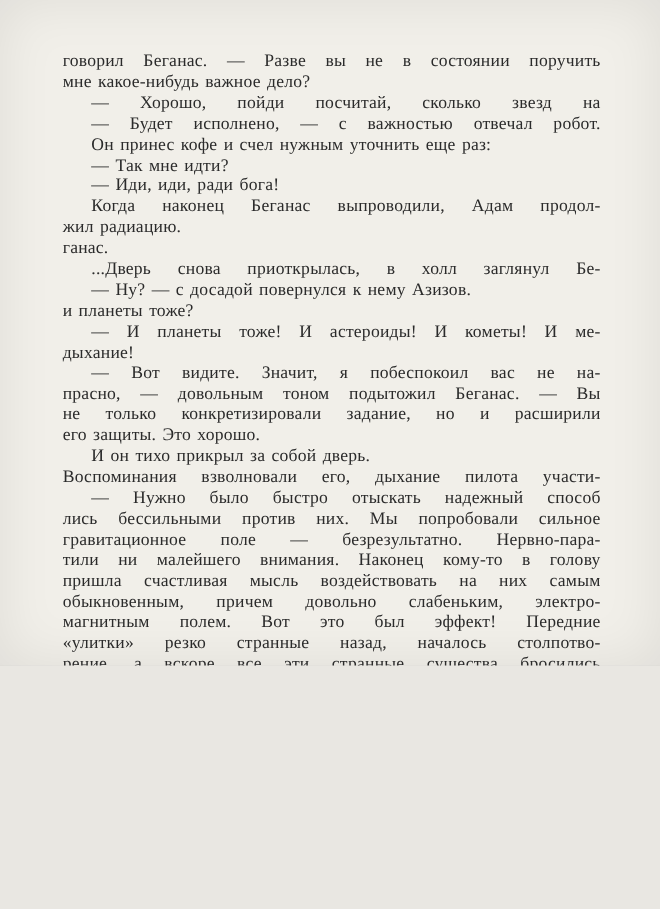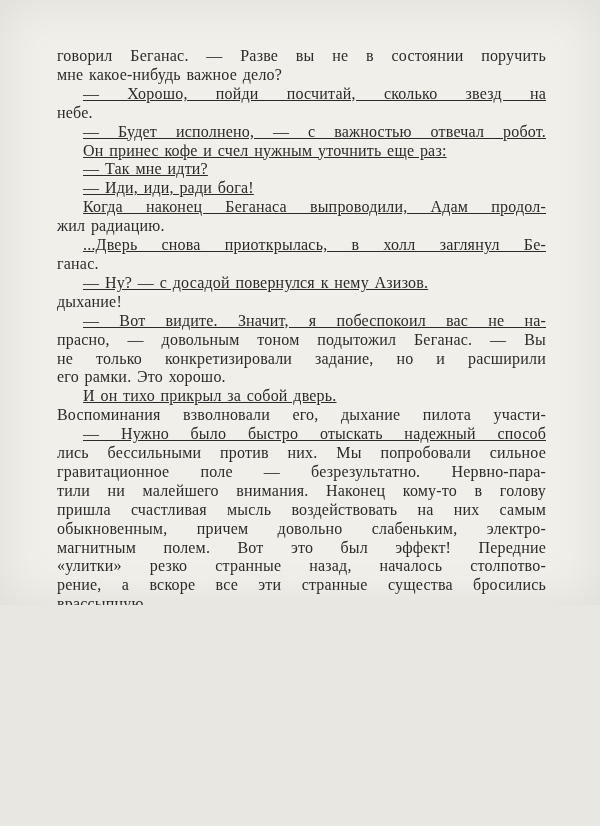--- a/index.html
+++ b/index.html
@@ -31,21 +31,20 @@
     word-spacing:1.5px;
     text-align:justify;
     text-align-last:justify;
     white-space:normal;
   }
   .line.end{
     text-align-last:left;
   }
   .line.indent{
     text-indent:26px;
-    text-decoration:underline;
   }
   .page-number{
     position:absolute;
     left:57px;top:737px;
     font-size:17px;
     color:var(--ink);
     letter-spacing:0.5px;
   }
   .scan-edge{
     position:absolute;
@@ -58,35 +57,36 @@
   }
 </style>
 </head>
 <body>
 
 <div class="page">
   <div class="text-block">
       <div class="line">говорил Беганас. — Разве вы не в состоянии поручить</div>
       <div class="line end">мне какое-нибудь важное дело?</div>
       <div class="line indent">— Хорошо, пойди посчитай, сколько звезд на</div>
-      <div class="line end">небе.</div>
       <div class="line indent">— Будет исполнено, — с важностью отвечал робот.</div>
       <div class="line indent end">Он принес кофе и счел нужным уточнить еще раз:</div>
       <div class="line indent end">— Так мне идти?</div>
       <div class="line indent end">— Иди, иди, ради бога!</div>
-      <div class="line indent">Когда наконец Беганаса выпроводили, Адам продол-</div>
+      <div class="line indent">Когда наконец Беганас выпроводили, Адам продол-</div>
       <div class="line end">жил радиацию.</div>
+      <div class="line end">ганас.</div>
       <div class="line indent">...Дверь снова приоткрылась, в холл заглянул Бе-</div>
-      <div class="line end">ганас.</div>
       <div class="line indent end">— Ну? — с досадой повернулся к нему Азизов.</div>
+      <div class="line end">и планеты тоже?</div>
+      <div class="line indent">— И планеты тоже! И астероиды! И кометы! И ме-</div>
       <div class="line end">дыхание!</div>
       <div class="line indent">— Вот видите. Значит, я побеспокоил вас не на-</div>
       <div class="line">прасно, — довольным тоном подытожил Беганас. — Вы</div>
       <div class="line">не только конкретизировали задание, но и расширили</div>
-      <div class="line end">его рамки. Это хорошо.</div>
+      <div class="line end">его защиты. Это хорошо.</div>
       <div class="line indent end">И он тихо прикрыл за собой дверь.</div>
       <div class="line">Воспоминания взволновали его, дыхание пилота участи-</div>
       <div class="line indent">— Нужно было быстро отыскать надежный способ</div>
       <div class="line">лись бессильными против них. Мы попробовали сильное</div>
       <div class="line">гравитационное поле — безрезультатно. Нервно-пара-</div>
       <div class="line">тили ни малейшего внимания. Наконец кому-то в голову</div>
       <div class="line">пришла счастливая мысль воздействовать на них самым</div>
       <div class="line">обыкновенным, причем довольно слабеньким, электро-</div>
       <div class="line">магнитным полем. Вот это был эффект! Передние</div>
       <div class="line">«улитки» резко странные назад, началось столпотво-</div>

